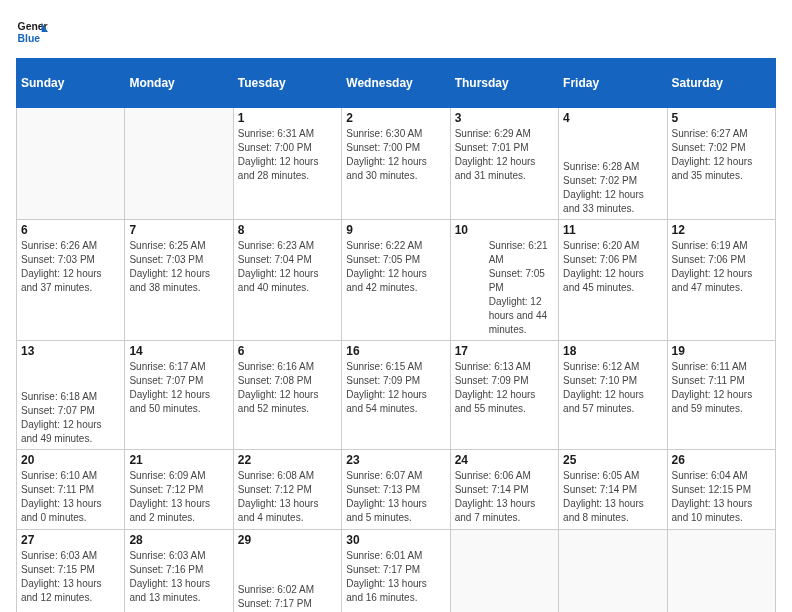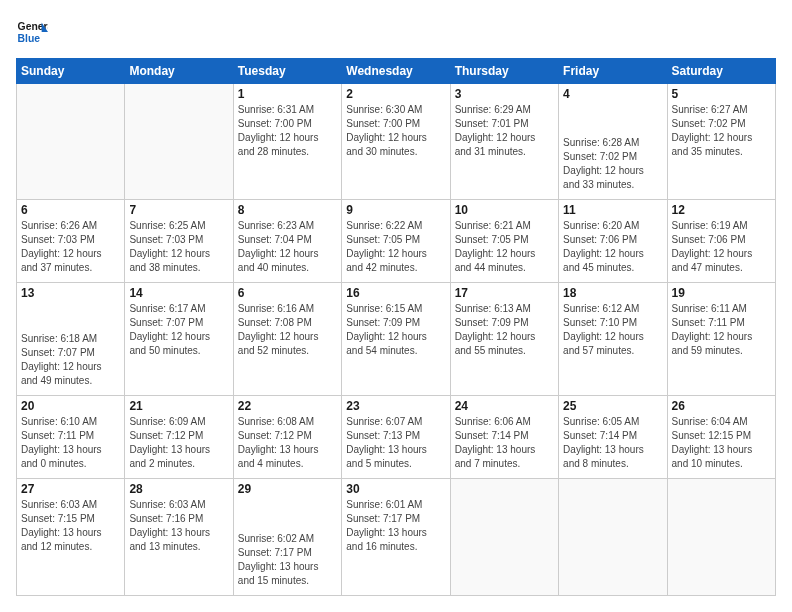--- a/index.html
+++ b/index.html
@@ -49,21 +49,21 @@
       border: 1px solid #ccc;
       border-collapse: collapse;
       width: 100%;
       table-layout: fixed;
     }
     .calendar th {
       background-color: #1565c0;
       color: #fff;
       font-size: 12px;
       font-weight: bold;
-      padding: 5px 4px;
+      padding: 17px 4px;
       text-align: left;
       border: 1px solid #1565c0;
     }
     .calendar td {
       border: 1px solid #ccc;
       vertical-align: top;
       padding: 3px 4px;
       font-size: 9.5px;
       color: #333;
       background: #fff;
@@ -170,21 +170,21 @@
 Daylight: 12 hours and 40 minutes.</div>
           </td>
           <td>
             <span class="day-num">9</span>
             <div class="day-info" style="white-space: pre-line;">Sunrise: 6:22 AM
 Sunset: 7:05 PM
 Daylight: 12 hours and 42 minutes.</div>
           </td>
           <td>
             <span class="day-num">10</span>
-            <div class="day-info" style="white-space: pre-line;">Sunrise: 6:21 AM
+            <div class="day-info" style="white-space: pre-line; margin-left: 34px;">Sunrise: 6:21 AM
 Sunset: 7:05 PM
 Daylight: 12 hours and 44 minutes.</div>
           </td>
           <td>
             <span class="day-num">11</span>
             <div class="day-info" style="white-space: pre-line;">Sunrise: 6:20 AM
 Sunset: 7:06 PM
 Daylight: 12 hours and 45 minutes.</div>
           </td>
           <td>

